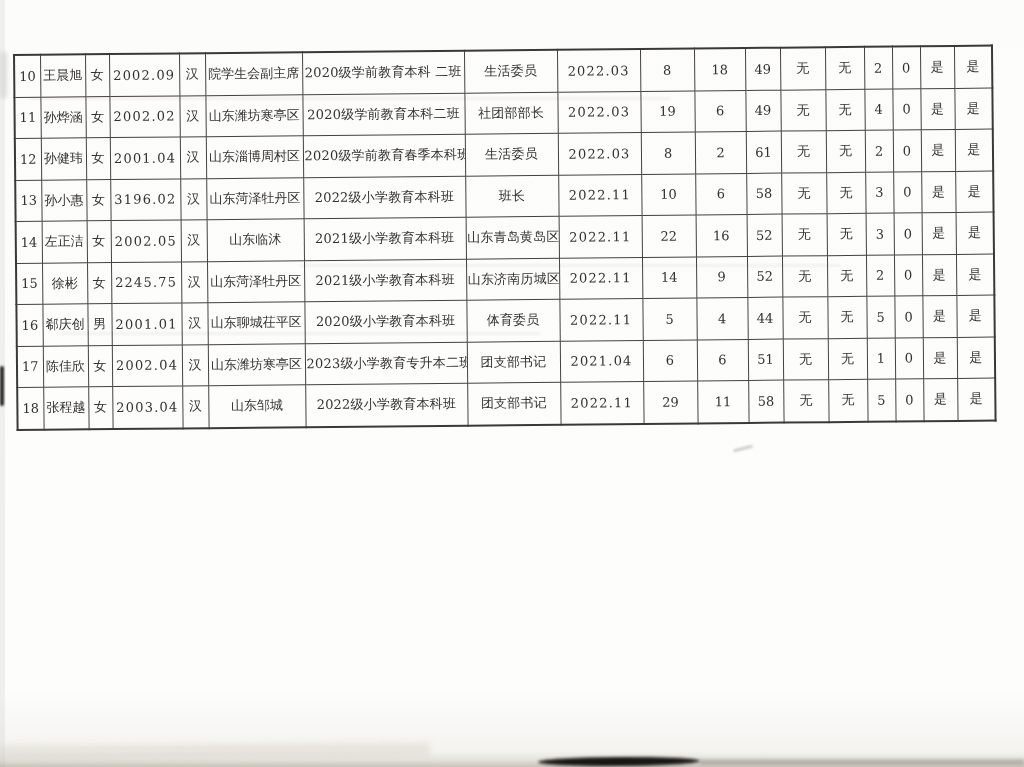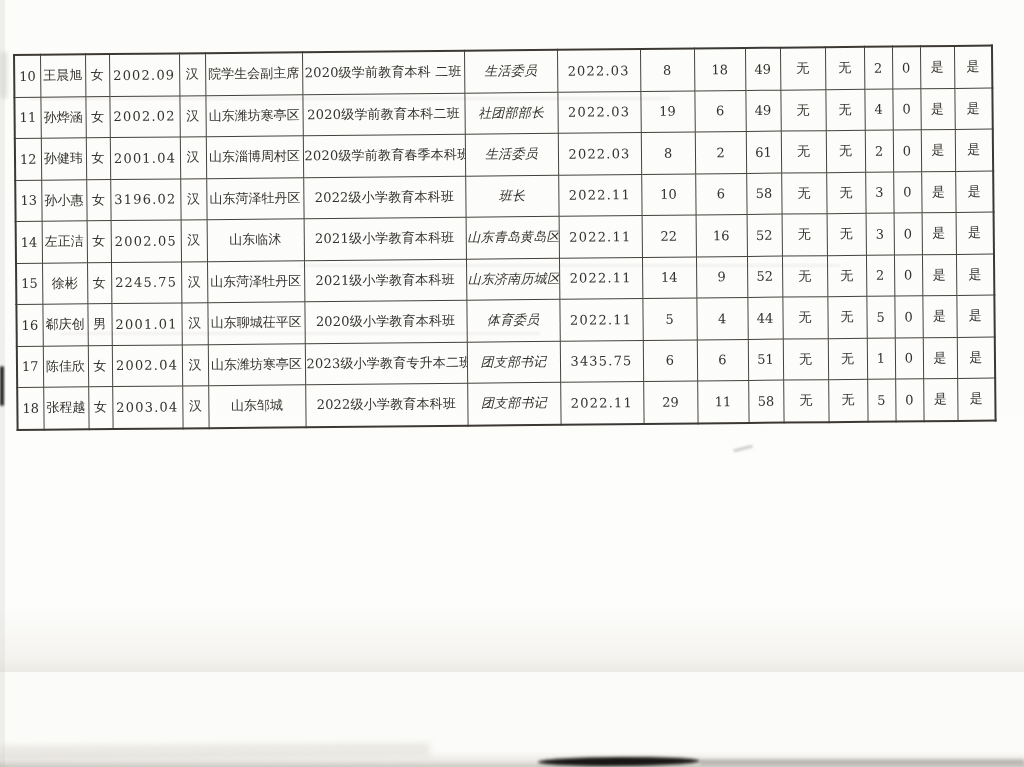--- a/index.html
+++ b/index.html
@@ -7,21 +7,21 @@
     padding: 0;
     width: 1024px;
     height: 767px;
     overflow: hidden;
     background: #fbfbf9;
     font-family: "DejaVu Serif", "Liberation Serif", serif;
   }
   .page {
     position: relative;
     width: 1024px;
-    height: 672px;
+    height: 767px;
     background: linear-gradient(to bottom, #fcfcfa 0%, #fdfdfc 90%, #f4f3ef 98%, #eceae4 100%);
   }
   
   .table-wrap {
     position: absolute;
     left: 13px;
     top: 54px;
     transform: rotate(-0.55deg);
     transform-origin: top left;
   }
@@ -41,21 +41,21 @@
     padding: 0 1px;
     overflow: hidden;
     white-space: nowrap;
   }
   table.roster {
     border: 2px solid #3c3935;
   }
   td.col-3, td.col-8 { letter-spacing: 1.2px; font-size: 13px; }
   td.col-0 { font-size: 12.5px; }
   td.col-6 { letter-spacing: 0.2px; }
-  td.col-7 { letter-spacing: 0.2px; font-style: italic; }
+  td.col-7 { letter-spacing: 0.2px; }
   td.col-9, td.col-10, td.col-11, td.col-14, td.col-15 { font-size: 13px; }
   
   .artifact { position: absolute; pointer-events: none; }
   .edge-left-strip {
     left: 0; top: 0; width: 5px; height: 767px;
     background: rgba(205,204,200,0.28);
   }
   .smudge-topleft {
     left: 0; top: 52px; width: 7px; height: 46px;
     background: #d9d9d6; filter: blur(2px); opacity: 0.85;
@@ -279,21 +279,21 @@
           </tr>
           <tr>
             <td class="col-0">17</td>
             <td class="col-1">陈佳欣</td>
             <td class="col-2">女</td>
             <td class="col-3">2002.04</td>
             <td class="col-4">汉</td>
             <td class="col-5">山东潍坊寒亭区</td>
             <td class="col-6">2023级小学教育专升本二班</td>
             <td class="col-7">团支部书记</td>
-            <td class="col-8">3435.75</td>
+            <td class="col-8">2021.04</td>
             <td class="col-9">6</td>
             <td class="col-10">6</td>
             <td class="col-11">51</td>
             <td class="col-12">无</td>
             <td class="col-13">无</td>
             <td class="col-14">1</td>
             <td class="col-15">0</td>
             <td class="col-16">是</td>
             <td class="col-17">是</td>
           </tr>

